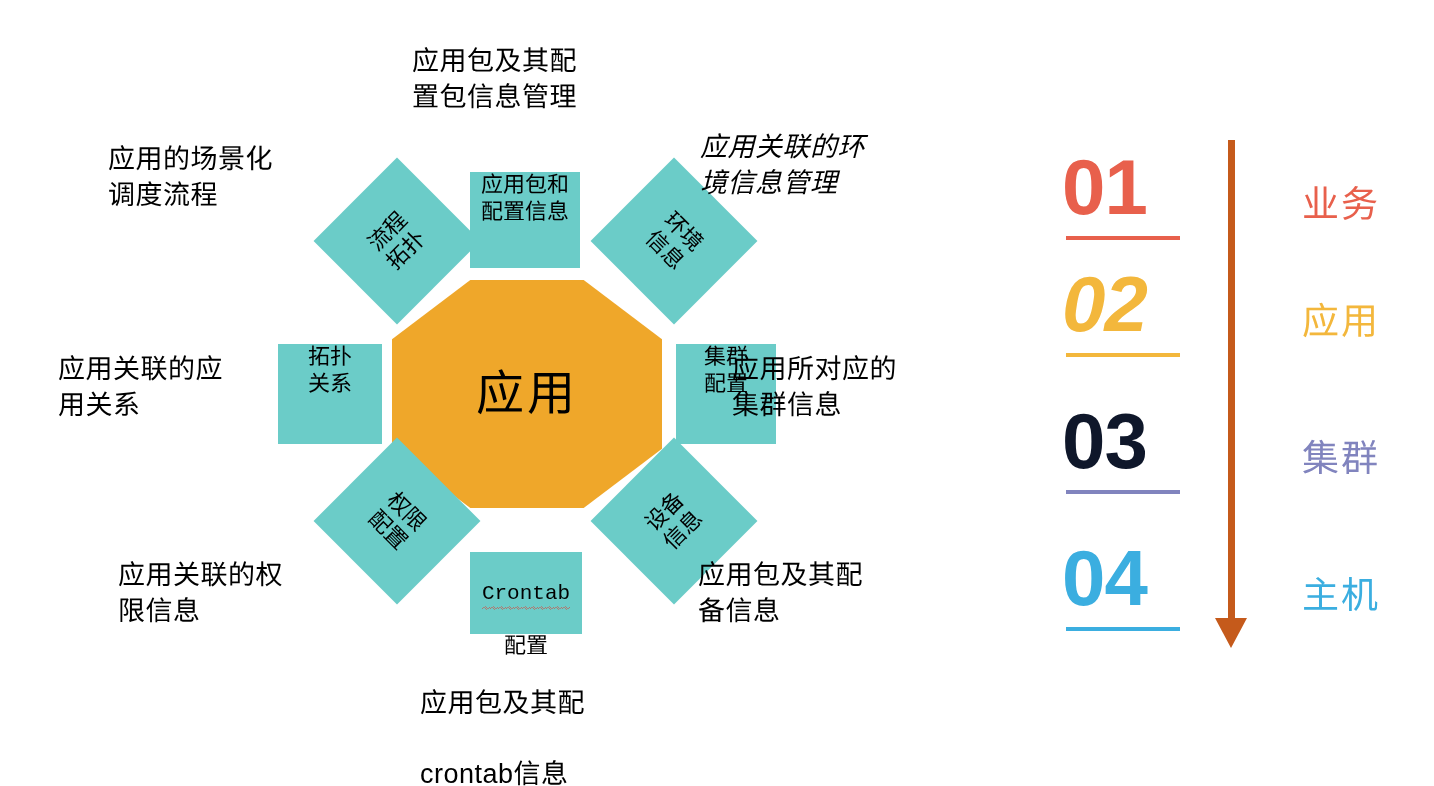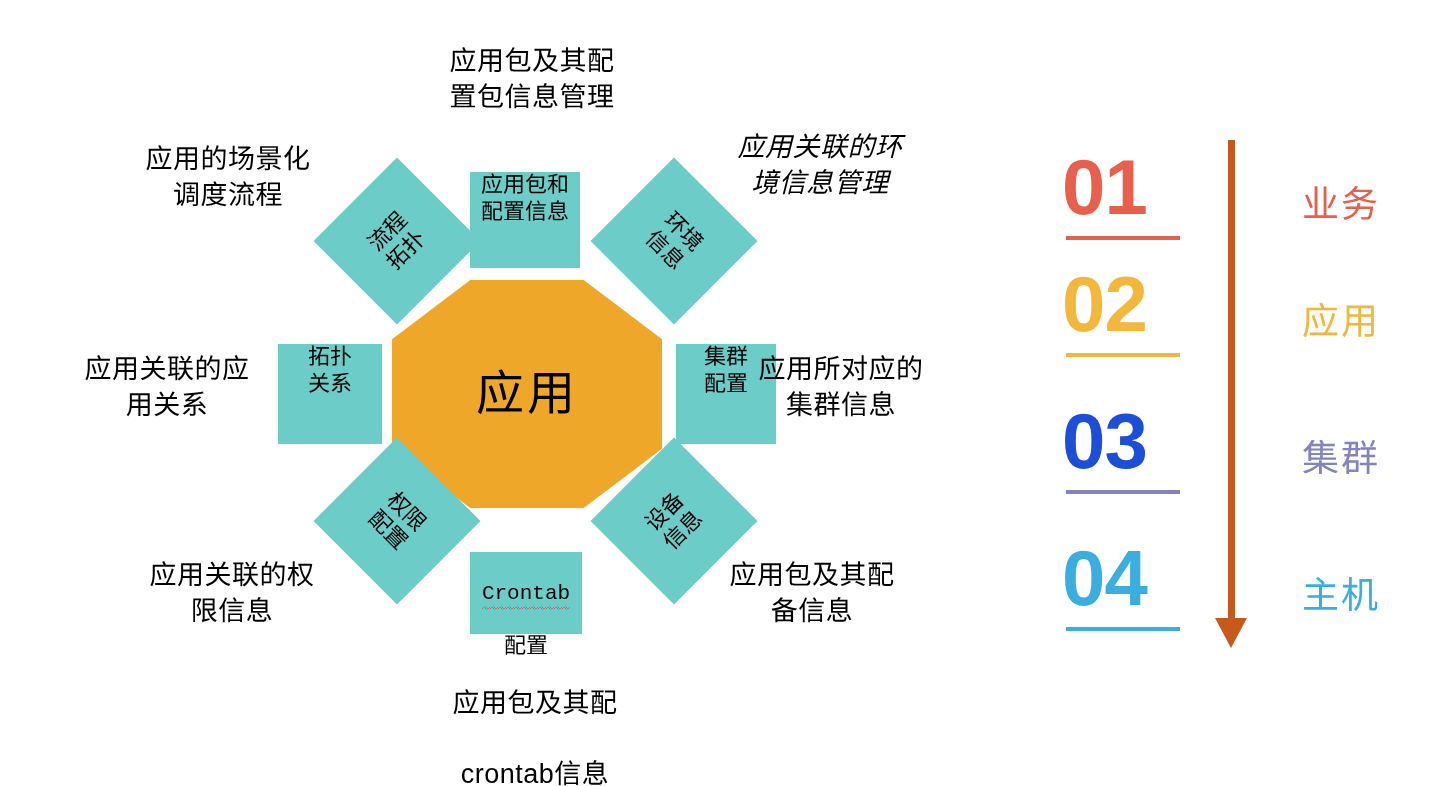--- a/index.html
+++ b/index.html
@@ -14,21 +14,20 @@
     position: relative;
     overflow: hidden;
     font-family: "Liberation Sans", "DejaVu Sans", sans-serif;
     color: #000000;
   }
   .outer-label {
     position: absolute;
     font-size: 27px;
     line-height: 1.32;
     color: #000000;
-    text-align: center;
     letter-spacing: 0.5px;
     white-space: pre-line;
     font-weight: 400;
   }
 
   
   #octagon {
     position: absolute;
     left: 392px;
     top: 280px;
@@ -267,27 +266,27 @@
 
 <div id="right-panel">
 
   <div class="step-row" style="top:0px;margin-top:20px;">
     <div class="step-num" style="color: rgb(232, 96, 76);">01</div>
     <div class="step-rule" style="background: rgb(232, 96, 76);"></div>
     <div class="step-label" style="color: rgb(232, 96, 76);">业务</div>
   </div>
 
   <div class="step-row" style="top:137px;">
-    <div class="step-num" style="color: rgb(243, 183, 60);">02</div>
+    <div class="step-num" style="color: rgb(243, 183, 60); font-style: italic;">02</div>
     <div class="step-rule" style="background: rgb(243, 183, 60);"></div>
     <div class="step-label" style="color: rgb(243, 183, 60);">应用</div>
   </div>
 
   <div class="step-row" style="top:274px;">
-    <div class="step-num" style="color: #1d4ed8;">03</div>
+    <div class="step-num" style="color: #0f172a;">03</div>
     <div class="step-rule" style="background: rgb(129, 132, 190);"></div>
     <div class="step-label" style="color: rgb(129, 132, 190);">集群</div>
   </div>
 
   <div class="step-row" style="top:411px;">
     <div class="step-num" style="color: rgb(59, 174, 224);">04</div>
     <div class="step-rule" style="background: rgb(59, 174, 224);"></div>
     <div class="step-label" style="color: rgb(59, 174, 224);">主机</div>
   </div>
 

